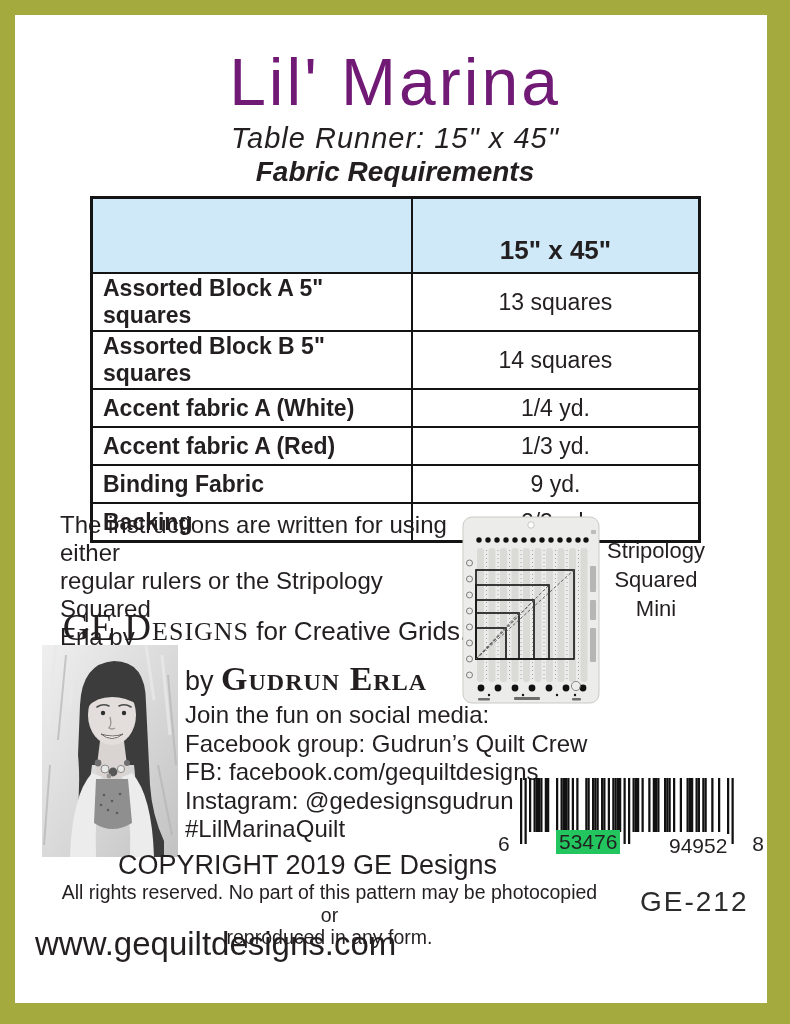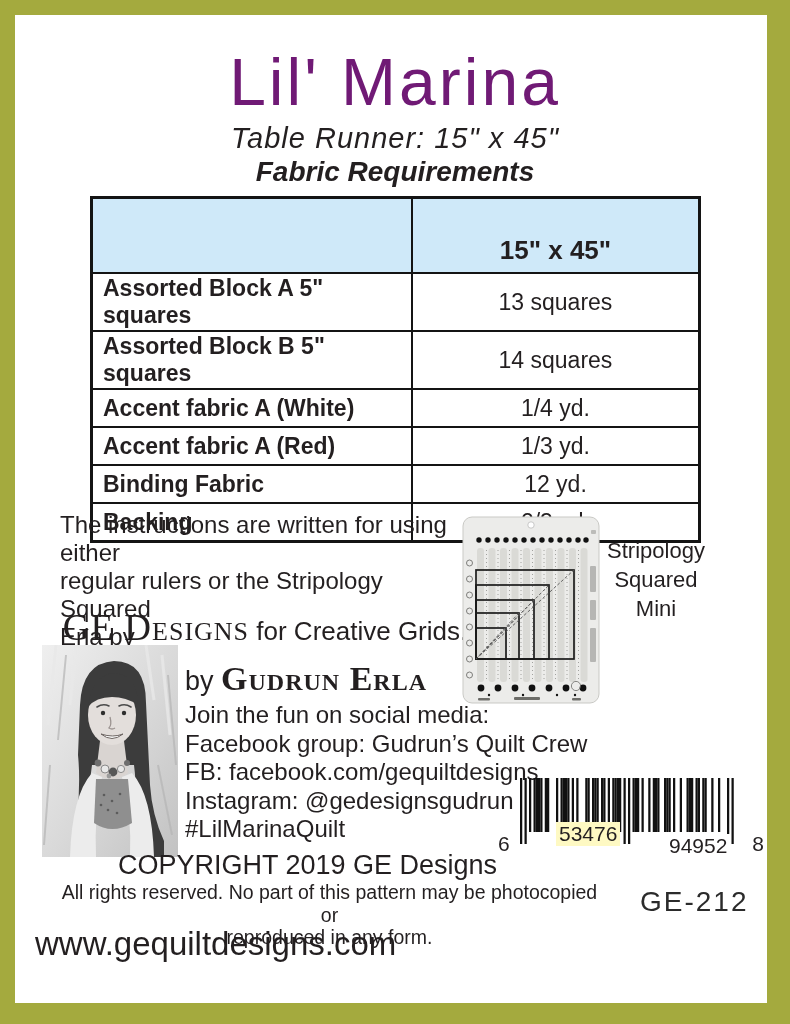--- a/index.html
+++ b/index.html
@@ -64,21 +64,21 @@
     font-family:"Liberation Serif", serif; font-weight:bold;
     font-variant:small-caps; font-size:34px; letter-spacing:1px;
   }
   .social{ left:185px; top:701px; font-size:24px; line-height:28.5px; }
   .social div{ white-space:nowrap; }
 
   .barcode{ left:498px; top:778px; width:266px; height:84px; }
   .barcode svg{ position:absolute; left:22px; top:0; }
   .bc-digit{ position:absolute; font-size:21px; bottom:6px; }
   .bc-first{ left:0; }
-  .bc-left{ left:58px; bottom:16px; background:#fef9c3; padding:0 3px;}
+  .bc-left{ left:58px; bottom:8px; background:#22c55e; padding:0 3px;}
   .bc-right{ left:168px; bottom:4px; background:#fff; padding:0 3px;}
   .bc-last{ right:0; }
 
   .copyright{ left:35px; top:850px; width:545px; text-align:center; font-size:27px; }
   .rights{ left:35px; top:881px; width:545px; text-align:center; font-size:19.5px; line-height:22.5px;margin-left:22px; }
   .item-number{
     left:640px; top:886px; font-size:28px; font-weight:300; letter-spacing:2px; color:#2b2b2b;
   }
   .website{ left:35px; top:925px; width:565px; text-align:left; font-weight:normal; font-size:33px; }
 </style>
@@ -111,21 +111,21 @@
       <tr>
         <td class="lab">Accent fabric A (White)</td>
         <td class="val">1/4 yd.</td>
       </tr>
       <tr>
         <td class="lab">Accent fabric A (Red)</td>
         <td class="val">1/3 yd.</td>
       </tr>
       <tr>
         <td class="lab">Binding Fabric</td>
-        <td class="val">12 yd.</td>
+        <td class="val">9 yd.</td>
       </tr>
       <tr>
         <td class="lab">Backing</td>
         <td class="val">2/3 yd.</td>
       </tr>
     </tbody>
   </table>
 
   <div class="abs note">
     <div>The instructions are written for using either</div>

